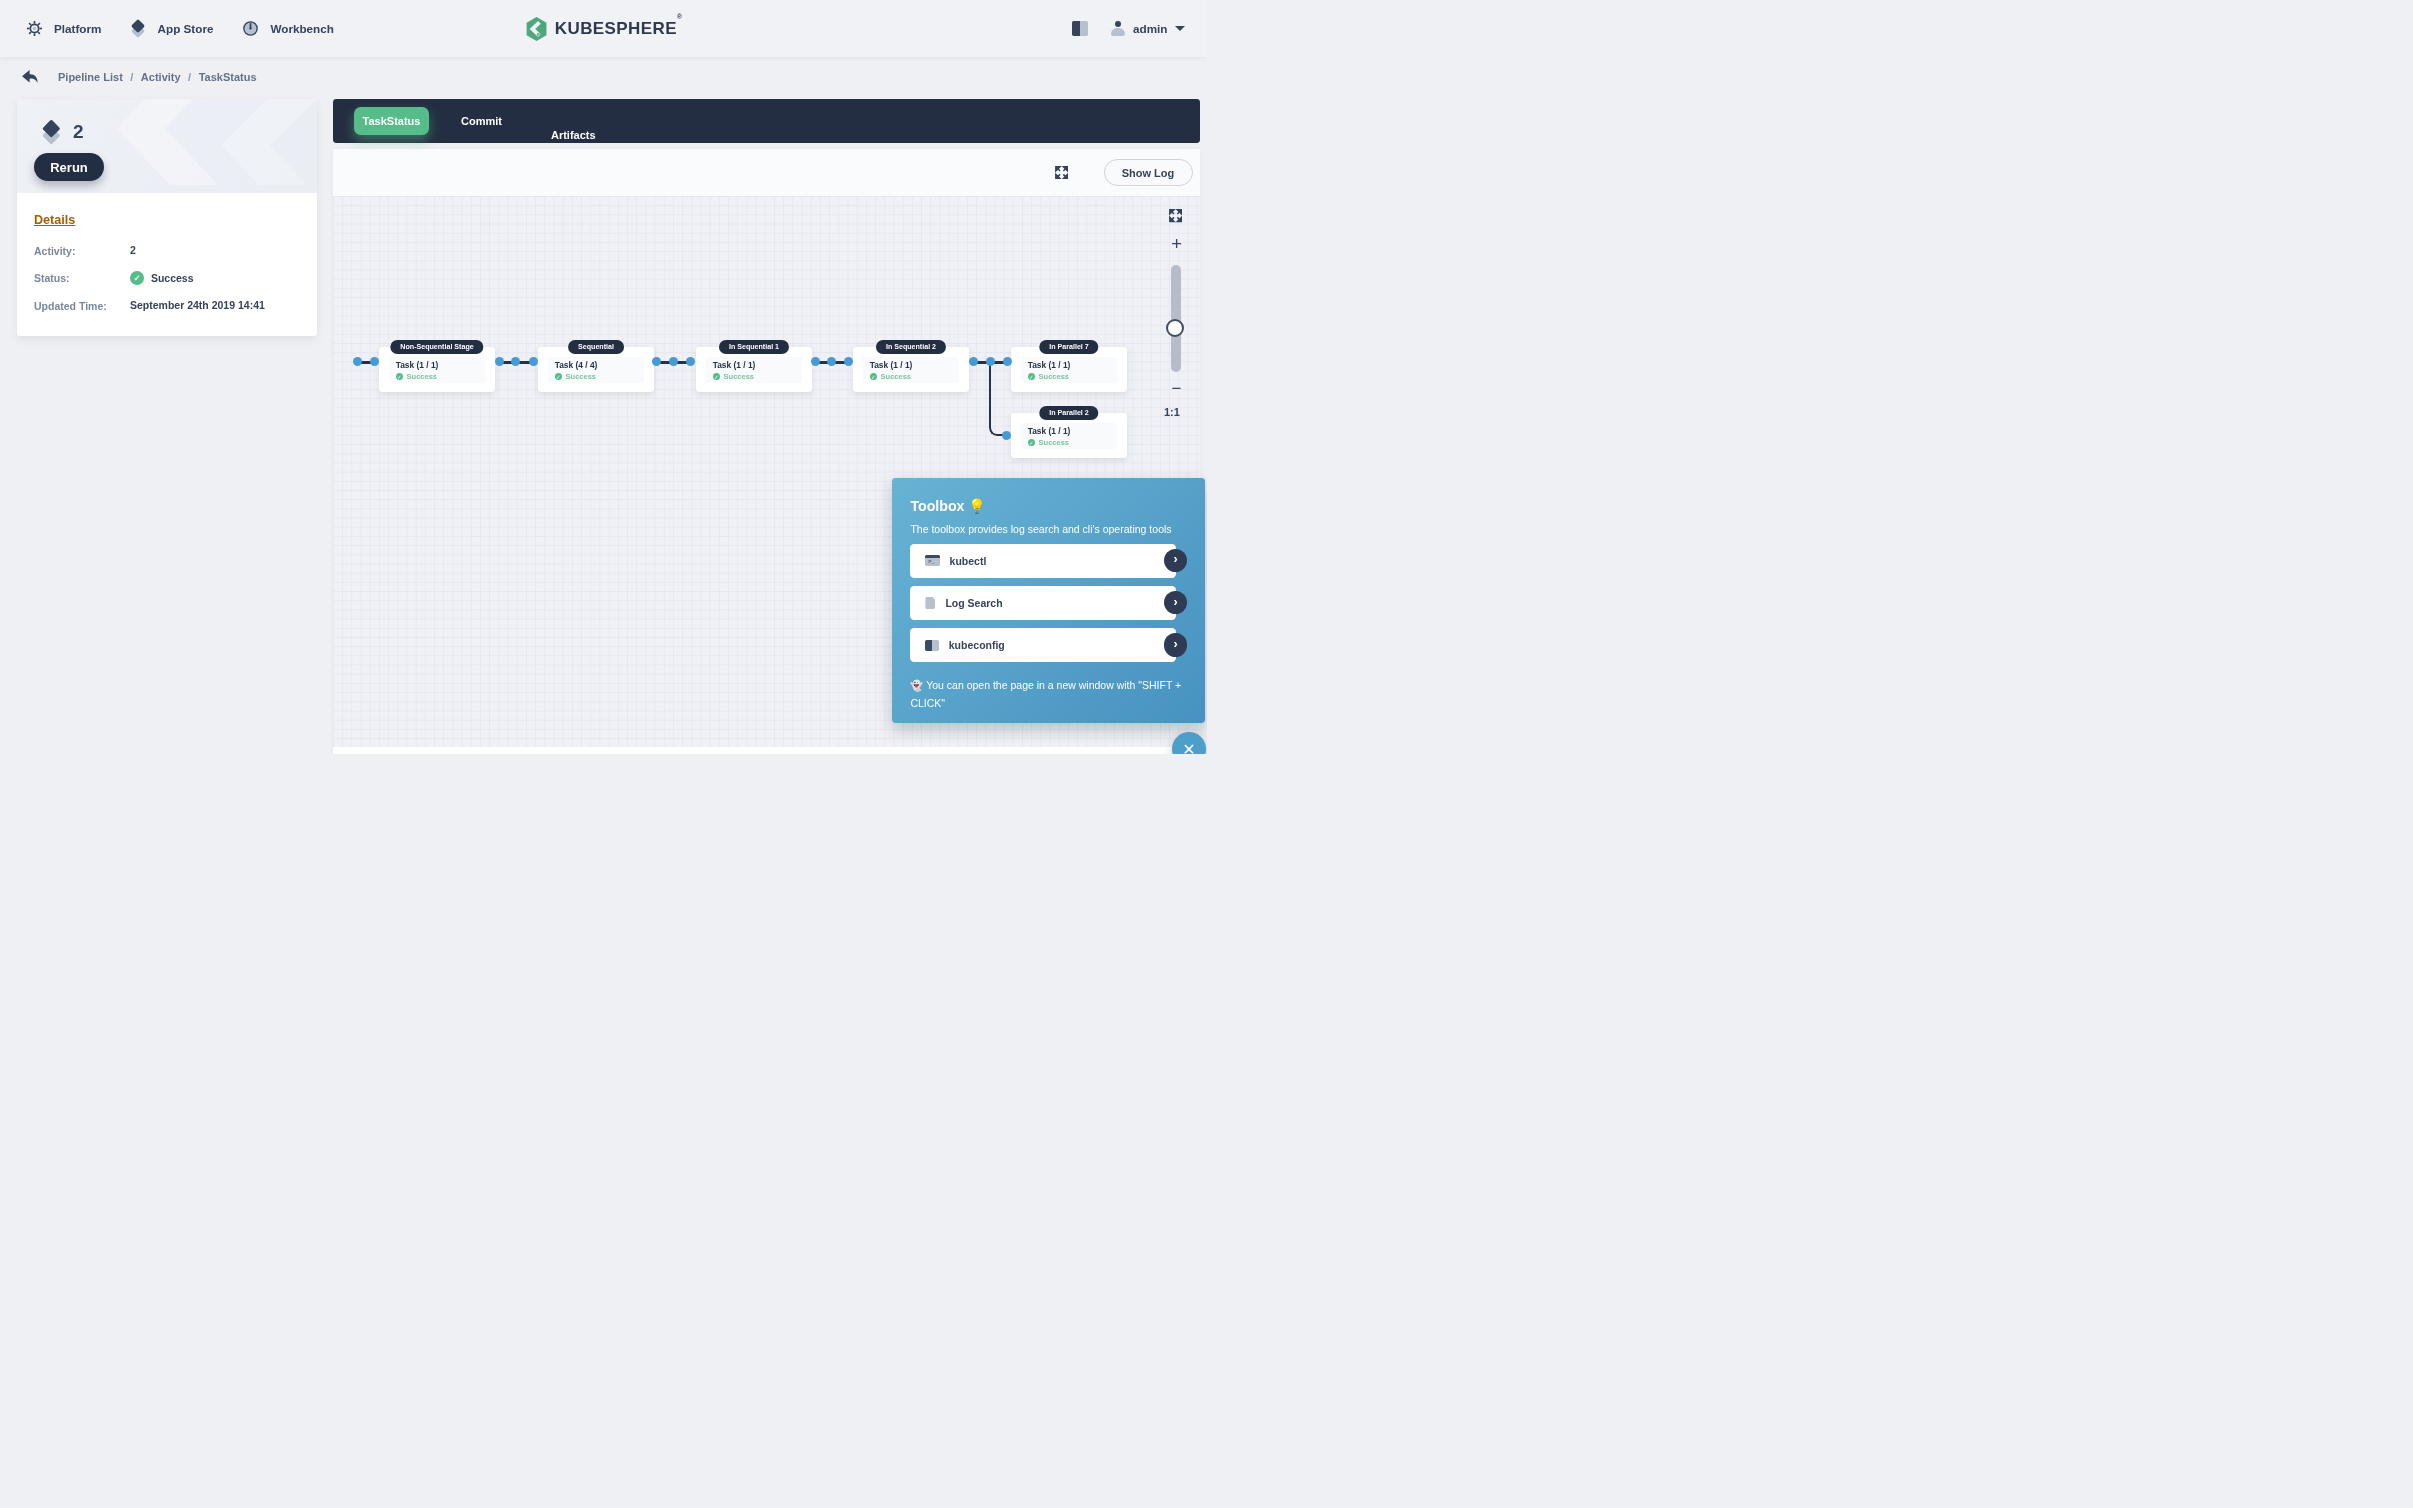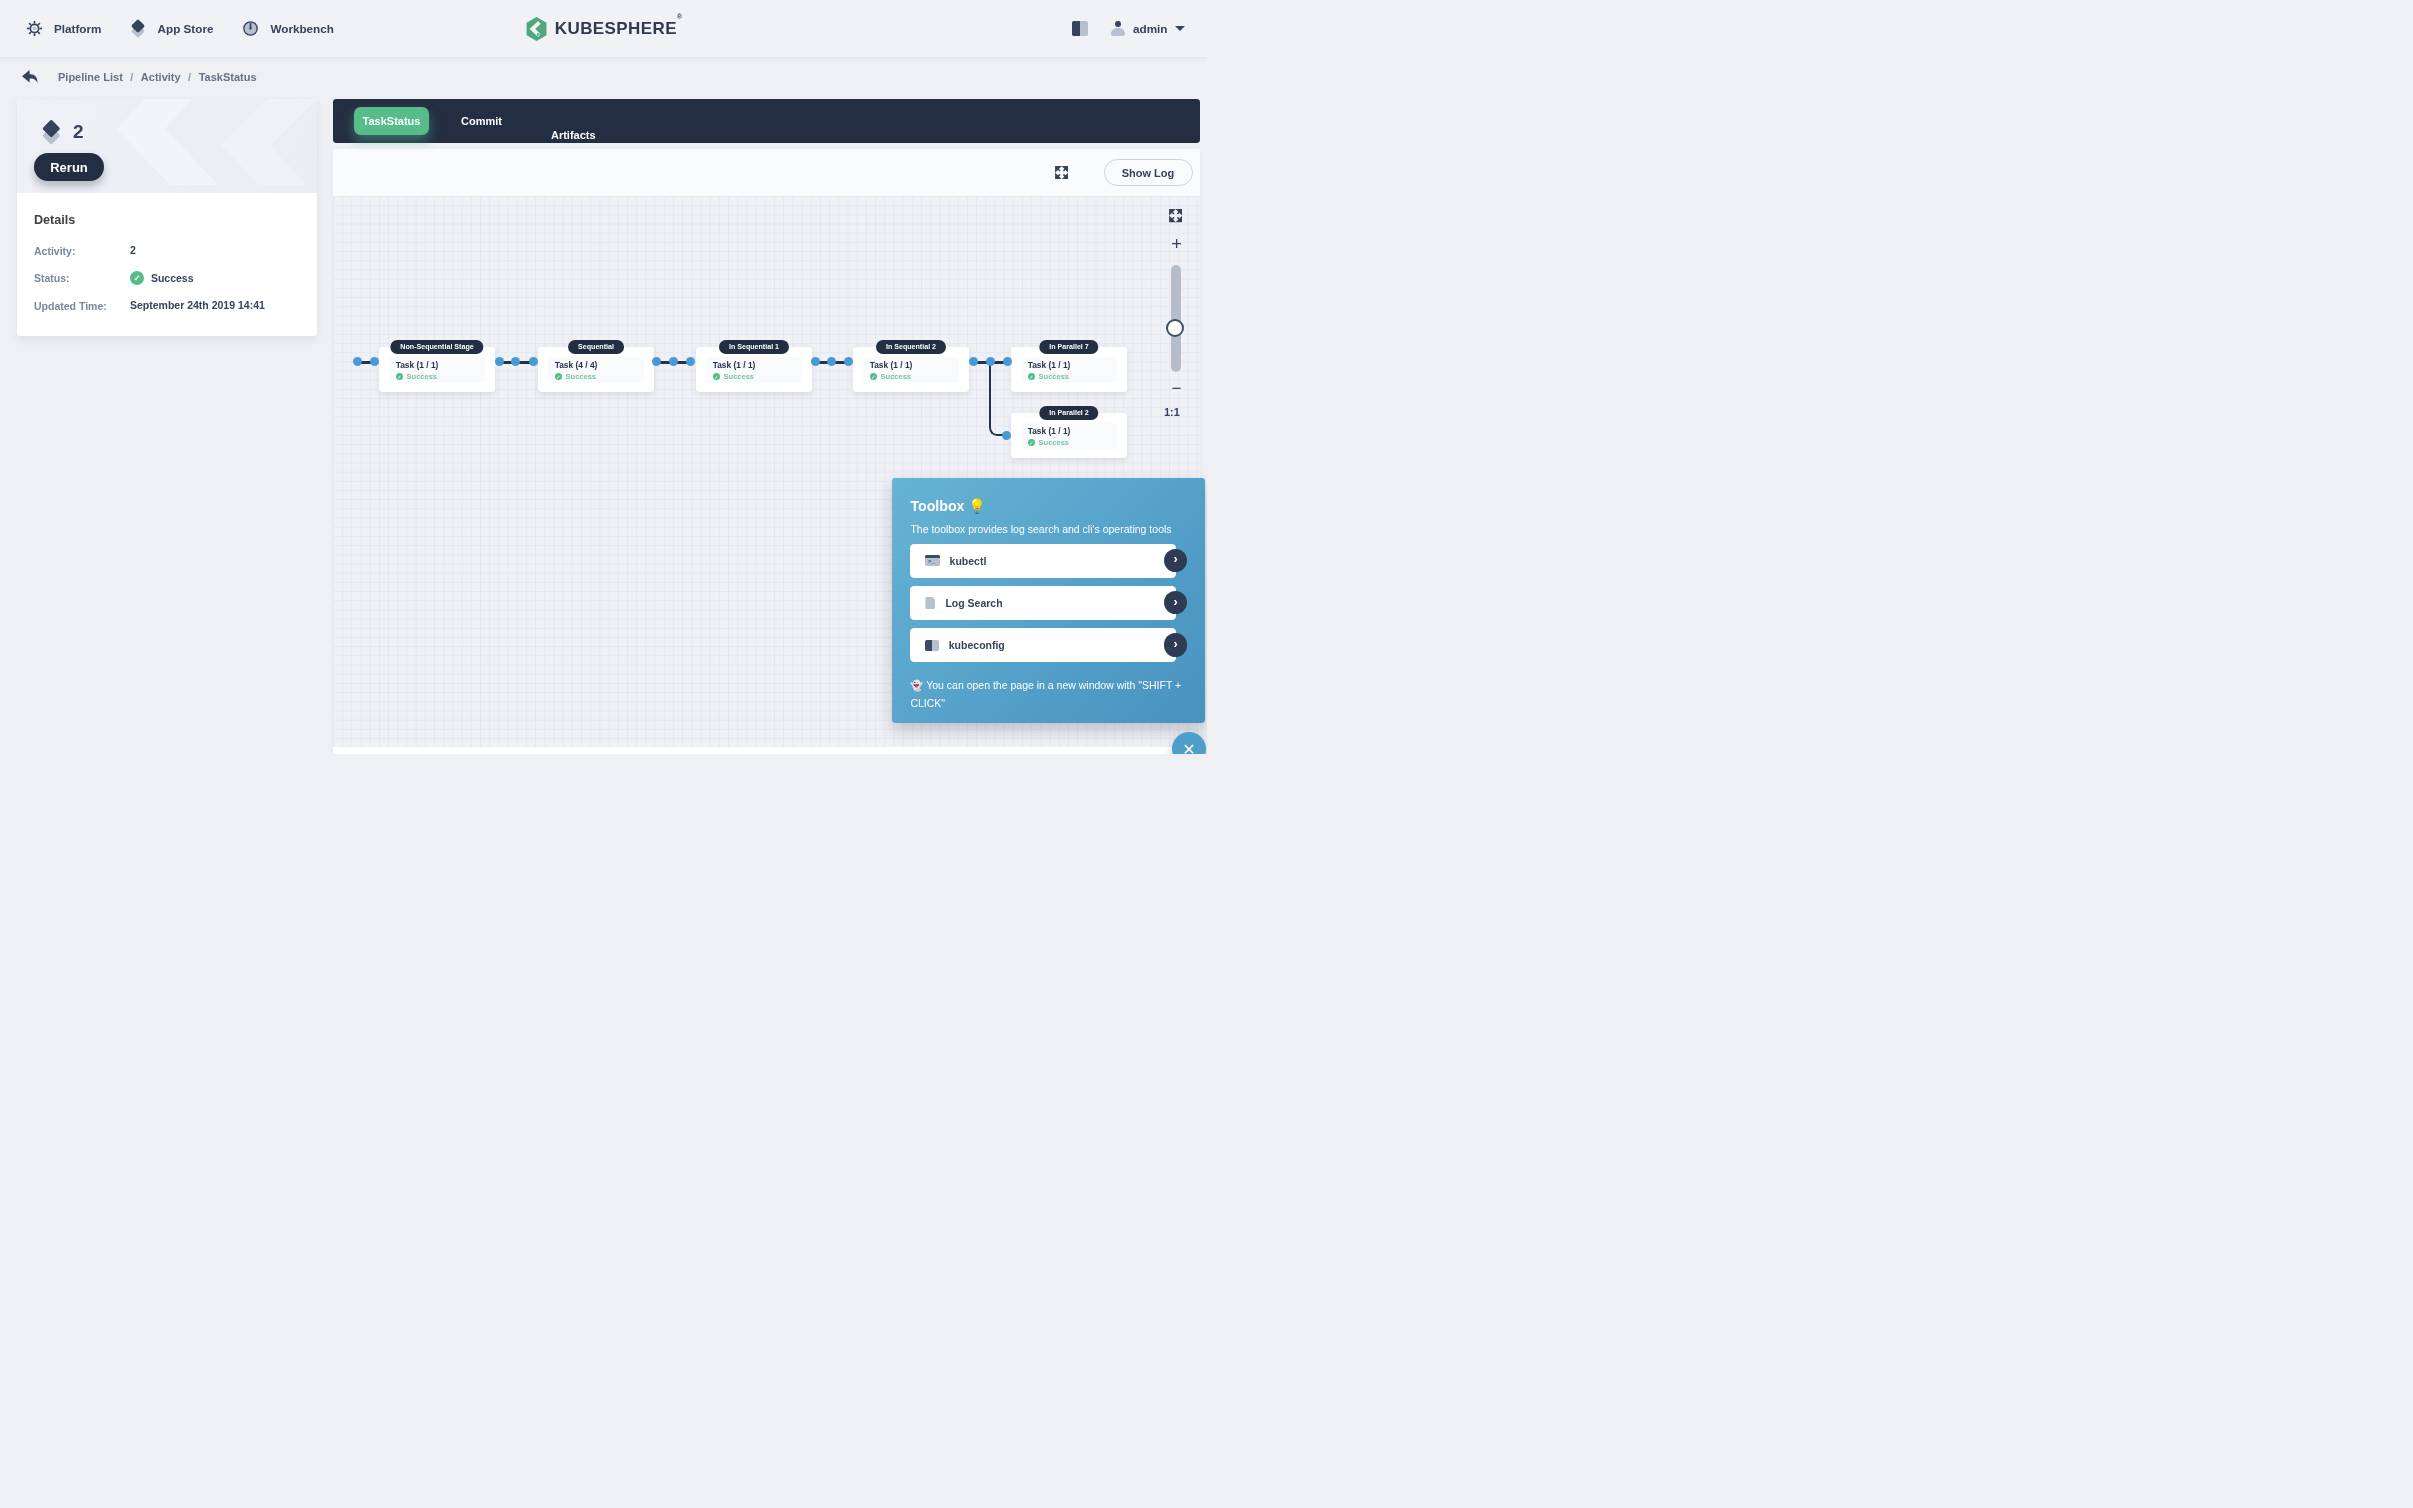--- a/index.html
+++ b/index.html
@@ -45,21 +45,21 @@
   .run-head { position:absolute; left:25px; top:22px; display:flex; align-items:center; gap:12.6px; }
   .run-number { font-size:19px; font-weight:800; color:#36435c; }
   .rerun-btn {
     position:absolute; left:17px; top:54px; width:70px; height:28px;
     background:#242e42; color:#fff; font-size:13px; font-weight:600;
     border:none; border-radius:14.2px; cursor:pointer;
     box-shadow:0 5px 8.4px rgba(36,46,66,.3);
     font-family:Liberation Sans, sans-serif;
   }
   .details { padding:20px 17px 23.5px 17px; background:#fff; }
-  .details-title { font-size:12.6px; font-weight:800; color:#404040; margin-bottom:17px; }
+  .details-title { font-size:12.6px; font-weight:800; color:#a16207; margin-bottom:17px;text-decoration:underline; }
   .detail-row { display:flex; margin-bottom:14.2px; align-items:flex-start; }
   .detail-row:last-child { margin-bottom:0; }
   .detail-label { width:96px; font-size:10.5px; color:#79879c; font-weight:600; padding-top:0.8px; }
   .detail-value { font-size:10.5px; color:#36435c; font-weight:600; display:flex; align-items:center; gap:6.7px; }
   .check-badge { width:14.2px; height:14.2px; border-radius:50%; background:#55bc8a; color:#fff; font-size:8.4px; display:inline-flex; align-items:center; justify-content:center; font-weight:700; }
   
   .tabs-bar {
     position:absolute; left:333px; top:99px; width:867px; height:44px;
     background:#242e42; border-radius:3.4px;
     display:flex; align-items:center; padding-left:21px; z-index:6;

